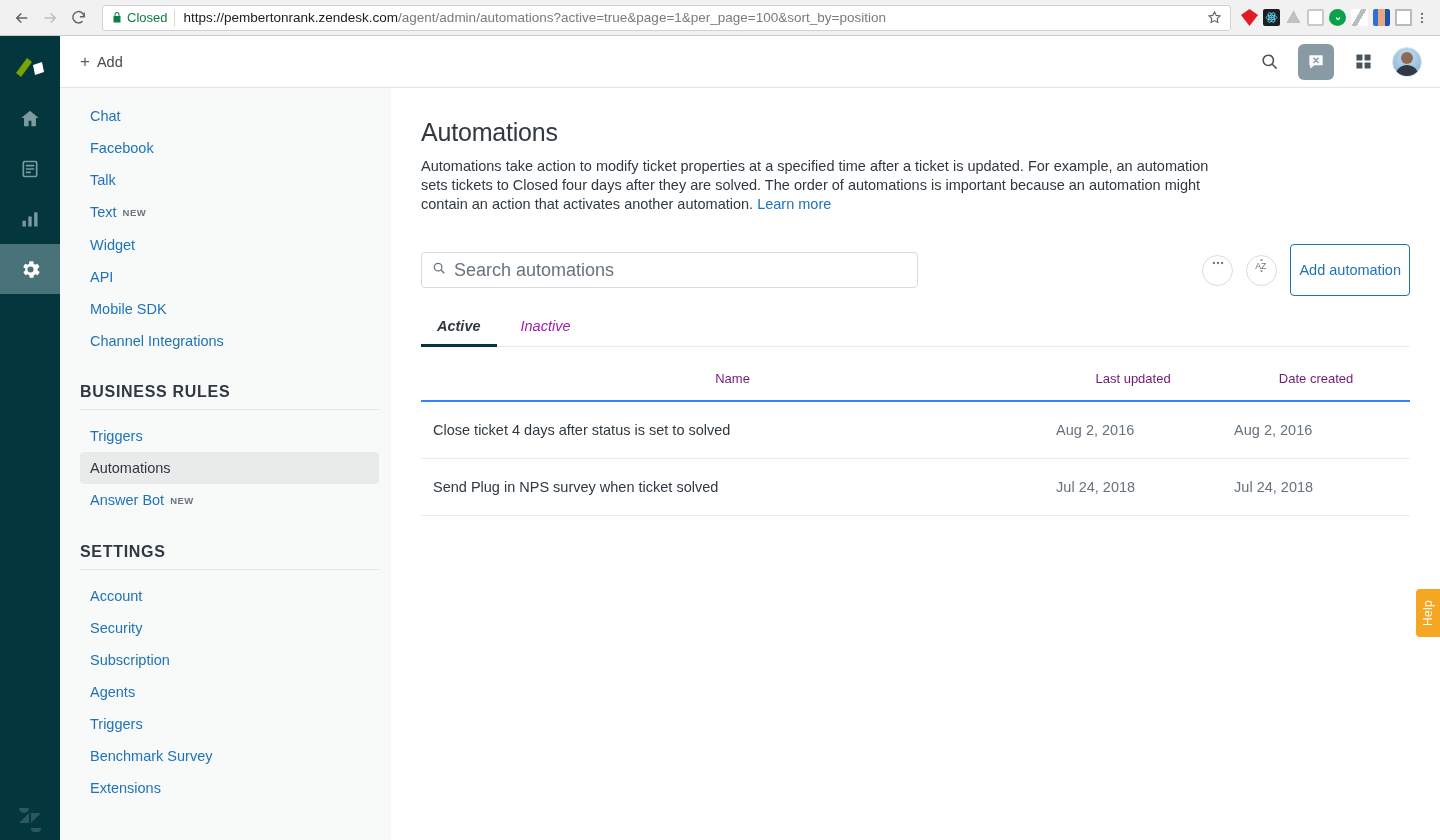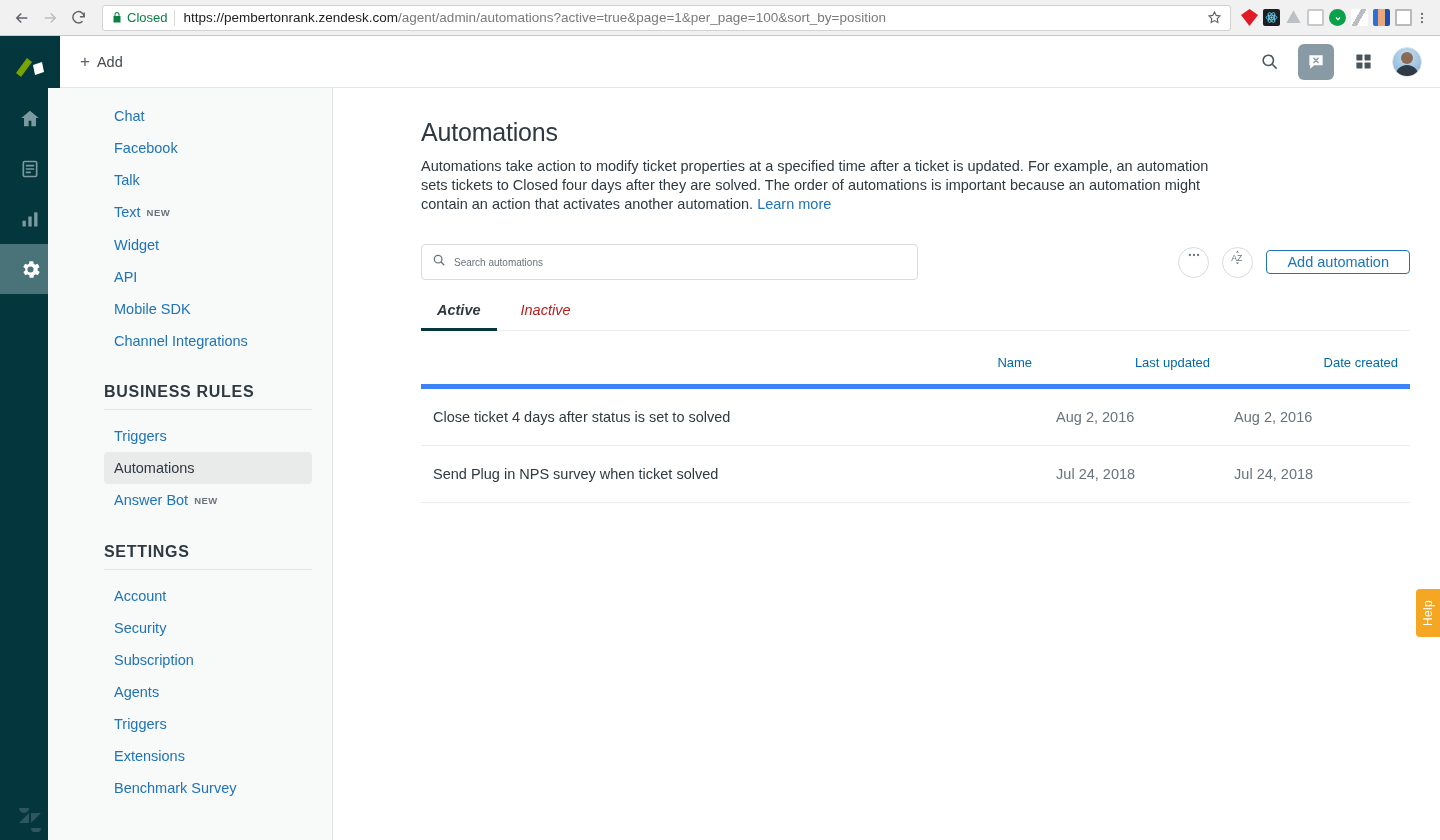--- a/index.html
+++ b/index.html
@@ -91,26 +91,25 @@
     background: #8a6b55;
   }
   .avatar::after {
     content: ""; position: absolute; left: 50%; bottom: -5px;
     width: 24px; height: 16px; margin-left: -12px; border-radius: 12px 12px 0 0;
     background: #2f3a46;
   }
 
   
   .sidebar {
-    position: absolute; top: 88px; left: 48px;
-    width: 285px; height: 752px;
+    position: absolute; top: 88px; left: 60px;
+    width: 340px; height: 752px;
     background: #f8f9f9; border-right: 1px solid #e4e4e4;
     padding-top: 12px;
     overflow: hidden;
-    padding-left: 36px;
   }
   .nav-link {
     display: block; padding: 6px 20px 6px 30px;
     font-size: 14.5px; color: #1f73b7; line-height: 20px;
   }
   .nav-link .badge {
     font-size: 9.5px; font-weight: bold; color: #68737d;
     letter-spacing: 0.5px; margin-left: 6px; vertical-align: 1px;
   }
   .nav-link.selected {
@@ -137,50 +136,50 @@
   }
   .page-desc a { color: #1f73b7; text-decoration: none; }
 
   .toolbar { margin-top: 30px; display: flex; align-items: center; }
   .search-box {
     width: 497px; height: 36px;
     border: 1px solid #d8dcde; border-radius: 4px;
     display: flex; align-items: center; padding: 0 10px; gap: 8px;
   }
   .search-box input {
-    border: none; outline: none; font-size: 10px;
+    border: none; outline: none; font-size: 18px;
     font-family: "Liberation Sans", sans-serif; color: #2f3941;
     width: 100%; background: transparent;
   }
   .search-box input::placeholder { color: #68737d; }
   .tool-right { margin-left: auto; display: flex; align-items: center; gap: 13px; }
   .round-btn {
     width: 31px; height: 31px; border-radius: 50%;
     border: 1px solid #d8dcde; background: #fff;
     display: flex; align-items: flex-start; justify-content: center;
     color: #68737d;
   }
   .primary-btn {
-    height: 24px; padding: 0 20px; border: 1px solid #1f73b7;
+    height: 52px; padding: 0 8px; border: 1px solid #1f73b7;
     border-radius: 4px; background: #fff; color: #1f73b7;
     font-size: 14.5px; display: flex; align-items: center;
     font-family: "Liberation Sans", sans-serif;
   }
 
   .tabs { margin-top: 14px; border-bottom: 1px solid #e9ebed; display: flex; gap: 8px; font-style: italic; }
   .tab {
-    font-size: 14.5px; color: #b91c1c; padding: 8px 16px 10px 16px;
+    font-size: 14.5px; color: #a21caf; padding: 8px 16px 10px 16px;
     border-bottom: 3px solid transparent; margin-bottom: -1px;
   }
   .tab.active { color: #2f3941; font-weight: bold; border-bottom-color: #03363d; }
 
   table { width: 100%; border-collapse: collapse; margin-top: 14px; }
   th {
-    text-align: right; font-size: 13px; font-weight: normal; color: #0369a1;
-    padding: 10px 12px 14px 12px; border-bottom: 5px solid #3b82f6;
+    text-align: center; font-size: 13px; font-weight: normal; color: #701a75;
+    padding: 10px 12px 14px 12px; border-bottom: 2px solid #3b82f6;
   }
   td {
     font-size: 14.5px; color: #2f3941;
     padding: 20px 12px; border-bottom: 1px solid #e9ebed;
   }
   td.date { color: #68737d; }
   .col-name { width: 63%; }
   .col-upd { width: 18%; }
 
   
@@ -351,22 +350,22 @@
   <a class="nav-link selected"><span>Automations</span></a>
   <a class="nav-link"><span>Answer Bot</span><span class="badge">NEW</span></a>
 
   <div class="sec-title">SETTINGS</div>
   <div class="sec-rule"></div>
   <a class="nav-link"><span>Account</span></a>
   <a class="nav-link"><span>Security</span></a>
   <a class="nav-link"><span>Subscription</span></a>
   <a class="nav-link"><span>Agents</span></a>
   <a class="nav-link"><span>Triggers</span></a>
+  <a class="nav-link"><span>Benchmark Survey</span></a>
   <a class="nav-link"><span>Extensions</span></a>
-  <a class="nav-link"><span>Benchmark Survey</span></a>
 </div>
 
 <div class="main">
   <h1 class="page-title">Automations</h1>
   <p class="page-desc">
     <span>Automations take action to modify ticket properties at a specified time after a ticket is updated. For example, an automation sets tickets to Closed four days after they are solved. The order of automations is important because an automation might contain an action that activates another automation.</span>
     <a href="#">Learn more</a>
   </p>
 
   <div class="toolbar">

